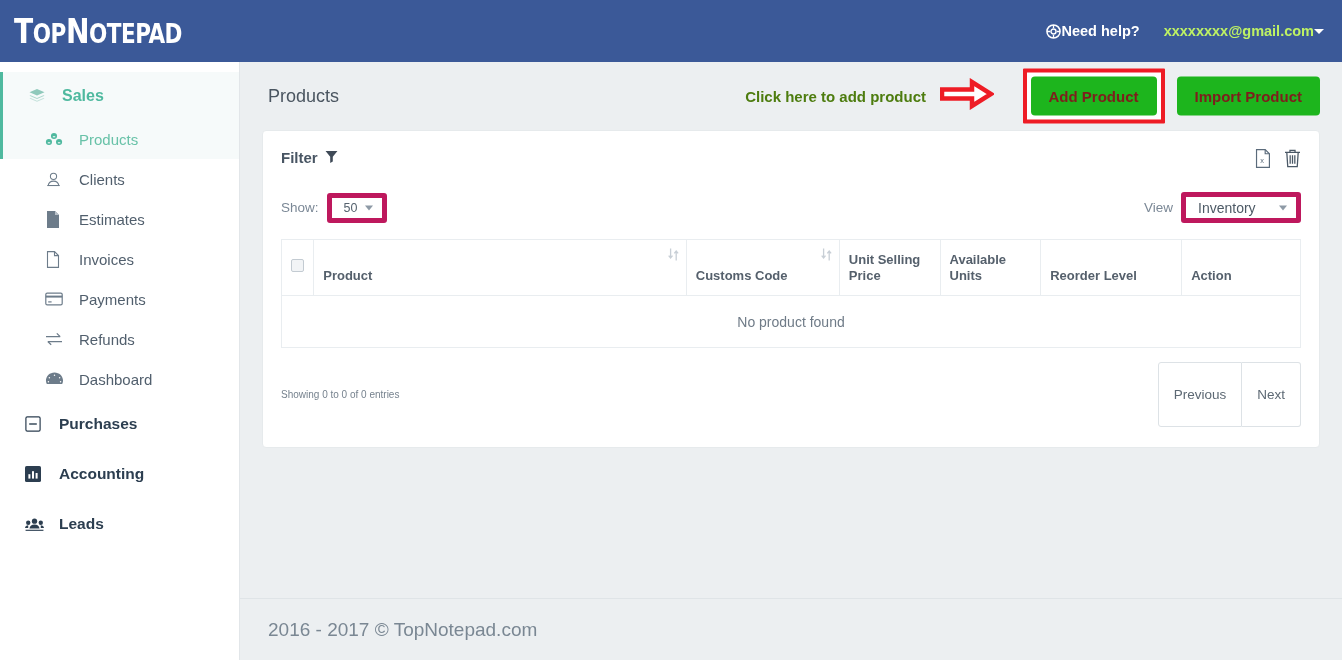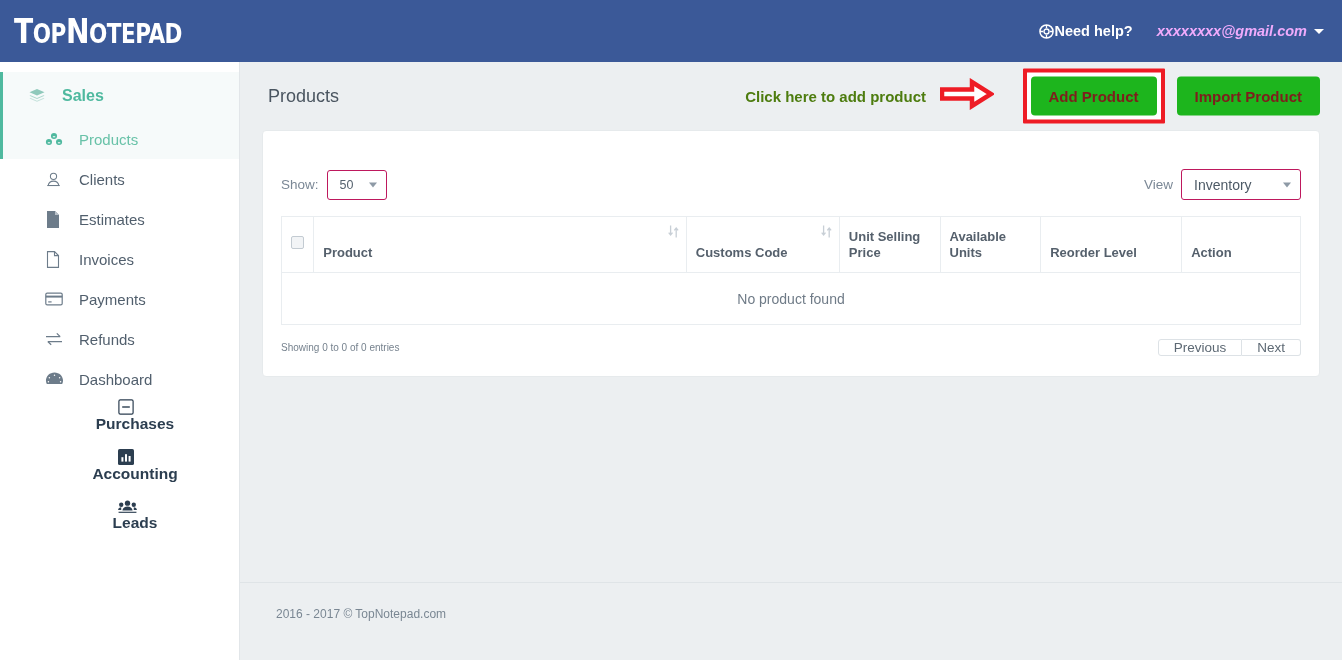--- a/index.html
+++ b/index.html
@@ -35,22 +35,22 @@
   .topbar-right {
     display: flex; align-items: center; gap: 24px;
     margin-right: 18px; color: #fff;
   }
   .need-help {
     display: flex; align-items: center; 
     font-size: 14.5px; font-weight: bold; color: #fff; cursor: pointer;
   }
   .need-help svg { display: block; }
   .user-menu {
-    display: flex; align-items: center; gap: 7px;
-    font-size: 14.5px; font-weight: bold; color: #f0abfc; cursor: pointer; font-style: italic;
+    display: flex; align-items: center; 
+    font-size: 14.5px; font-weight: bold; color: #bef264; cursor: pointer;
   }
   .caret-down {
     width: 0; height: 0;
     border-left: 5px solid transparent;
     border-right: 5px solid transparent;
     border-top: 5px solid #ffffff;
   }
 
   
   .sidebar {
@@ -90,21 +90,21 @@
     background: #f6fafa;
     border-left: 3px solid #4fb99f;
     padding-left: 42px;
   }
   .nav-sub.active .nav-label { color: #68c2a8; }
   .nav-sub.active .nav-icon { color: #4fb99f; }
 
   .nav-major {
     height: 50px;
     padding-left: 25px;
-    font-weight: bold; font-size: 15.5px; color: #2c3e50; flex-direction: column;
+    font-weight: bold; font-size: 15.5px; color: #2c3e50;
   }
   .nav-major .nav-icon { color: #2c3e50; }
   .nav-major .nav-label { font-weight: bold; color: #2c3e50; }
 
   
   .main {
     position: absolute; top: 62px; left: 240px;
     width: 1102px; height: 598px;
     background: #eceff1;
   }
@@ -167,21 +167,21 @@
   .tool-ico { cursor: pointer; color: #5b6b7b; display: block; }
 
   .ctrl-row {
     display: flex; align-items: center; justify-content: space-between;
     margin-top: 20px;
   }
   .ctrl-left, .ctrl-right { display: flex; align-items: center; gap: 8px; }
   .ctrl-lbl { font-size: 13.5px; color: #7b8896; }
   .select {
     position: relative;
-    border: 1px solid #be185d; border-radius: 3px; background: #fff;
+    border: 5px solid #be185d; border-radius: 3px; background: #fff;
     height: 30px; display: flex; align-items: center;
     padding: 0 26px 0 12px;
     font-size: 13px; color: #56636f;
     cursor: pointer;
   }
   .select.show-sel { width: 60px; font-size: 12.5px; }
   .select.view-sel { width: 120px; height: 31px; font-size: 14px; color: #4d5a66; }
   .sel-caret {
     position: absolute; right: 9px; top: 50%; transform: translateY(-50%);
     width: 0; height: 0;
@@ -222,35 +222,35 @@
 
   .table-foot {
     display: flex; align-items: center; justify-content: space-between;
     margin-top: 14px;
   }
   .entries-info { font-size: 10px; color: #76828e; }
   .pager { display: flex; }
   .pg-btn {
     border: 1px solid #dde2e6; background: #fff;
     font-size: 13.5px; color: #5d6974;
-    padding: 0 15px; cursor: pointer;
+    padding: 24px 15px; cursor: pointer;
   }
   .pg-btn + .pg-btn { border-left: none; }
   .pg-btn.first { border-radius: 3px 0 0 3px; }
   .pg-btn.last { border-radius: 0 3px 3px 0; }
 
   
   .footer {
-    position: absolute; left: 240px; bottom: 16px;
+    position: absolute; left: 240px; bottom: 0;
     width: 1102px; height: 62px;
     background: #eceff1;
     border-top: 1px solid #dfe4e7;
     display: flex; align-items: center;
-    padding-left: 36px;
-    font-size: 12px; color: #7a8793;
+    padding-left: 28px;
+    font-size: 19px; color: #7a8793;
   }
 </style>
 </head>
 <body>
 
 <div id="app">
 
   <div class="topbar">
     <div class="brand"><span class="cap">T</span><span class="small">OP</span><span class="cap">N</span><span class="small">OTEPAD</span></div>
 
@@ -415,20 +415,47 @@
       <div class="head-actions">
         <div class="add-wrap">
           <button class="btn-green">Add Product</button>
         </div>
         <button class="btn-green">Import Product</button>
       </div>
     </div>
 
     <div class="card">
 
+      <div class="card-top">
+        <div class="filter-label">
+          <span>Filter</span>
+          <span>
+            <svg width="13" height="13" viewBox="0 0 14 14" fill="#3f4a57">
+              <path d="M0.6 1h12.8L8.4 7.2v5.3l-2.8 1.4V7.2z"></path>
+            </svg>
+          </span>
+        </div>
+        <div class="card-tools">
+          <span class="tool-ico">
+            <svg width="17" height="19" viewBox="0 0 16 18" fill="none" stroke="#5b6b7b" stroke-width="1.1">
+              <path d="M1.4 0.6h8.2l4 3.9v12.9H1.4z"></path>
+              <path d="M9.6 0.6v3.9h4"></path>
+              <text x="5" y="13.6" font-family="Liberation Sans, sans-serif" font-size="7" fill="#5b6b7b" stroke="none">x</text>
+            </svg>
+          </span>
+          <span class="tool-ico">
+            <svg width="17" height="19" viewBox="0 0 16 18" fill="none" stroke="#4a5866" stroke-width="1.2">
+              <path d="M0.9 3.2h14.2"></path>
+              <path d="M5.6 3.2V1.4h4.8v1.8"></path>
+              <path d="M2.6 3.2l.9 13.4h9l.9-13.4"></path>
+              <path d="M5.8 6v8M8 6v8M10.2 6v8"></path>
+            </svg>
+          </span>
+        </div>
+      </div>
 
       <div class="ctrl-row">
         <div class="ctrl-left">
           <span class="ctrl-lbl">Show:</span>
           <div class="select show-sel">
             <span>50</span>
             <span class="sel-caret"></span>
           </div>
         </div>
         <div class="ctrl-right">

